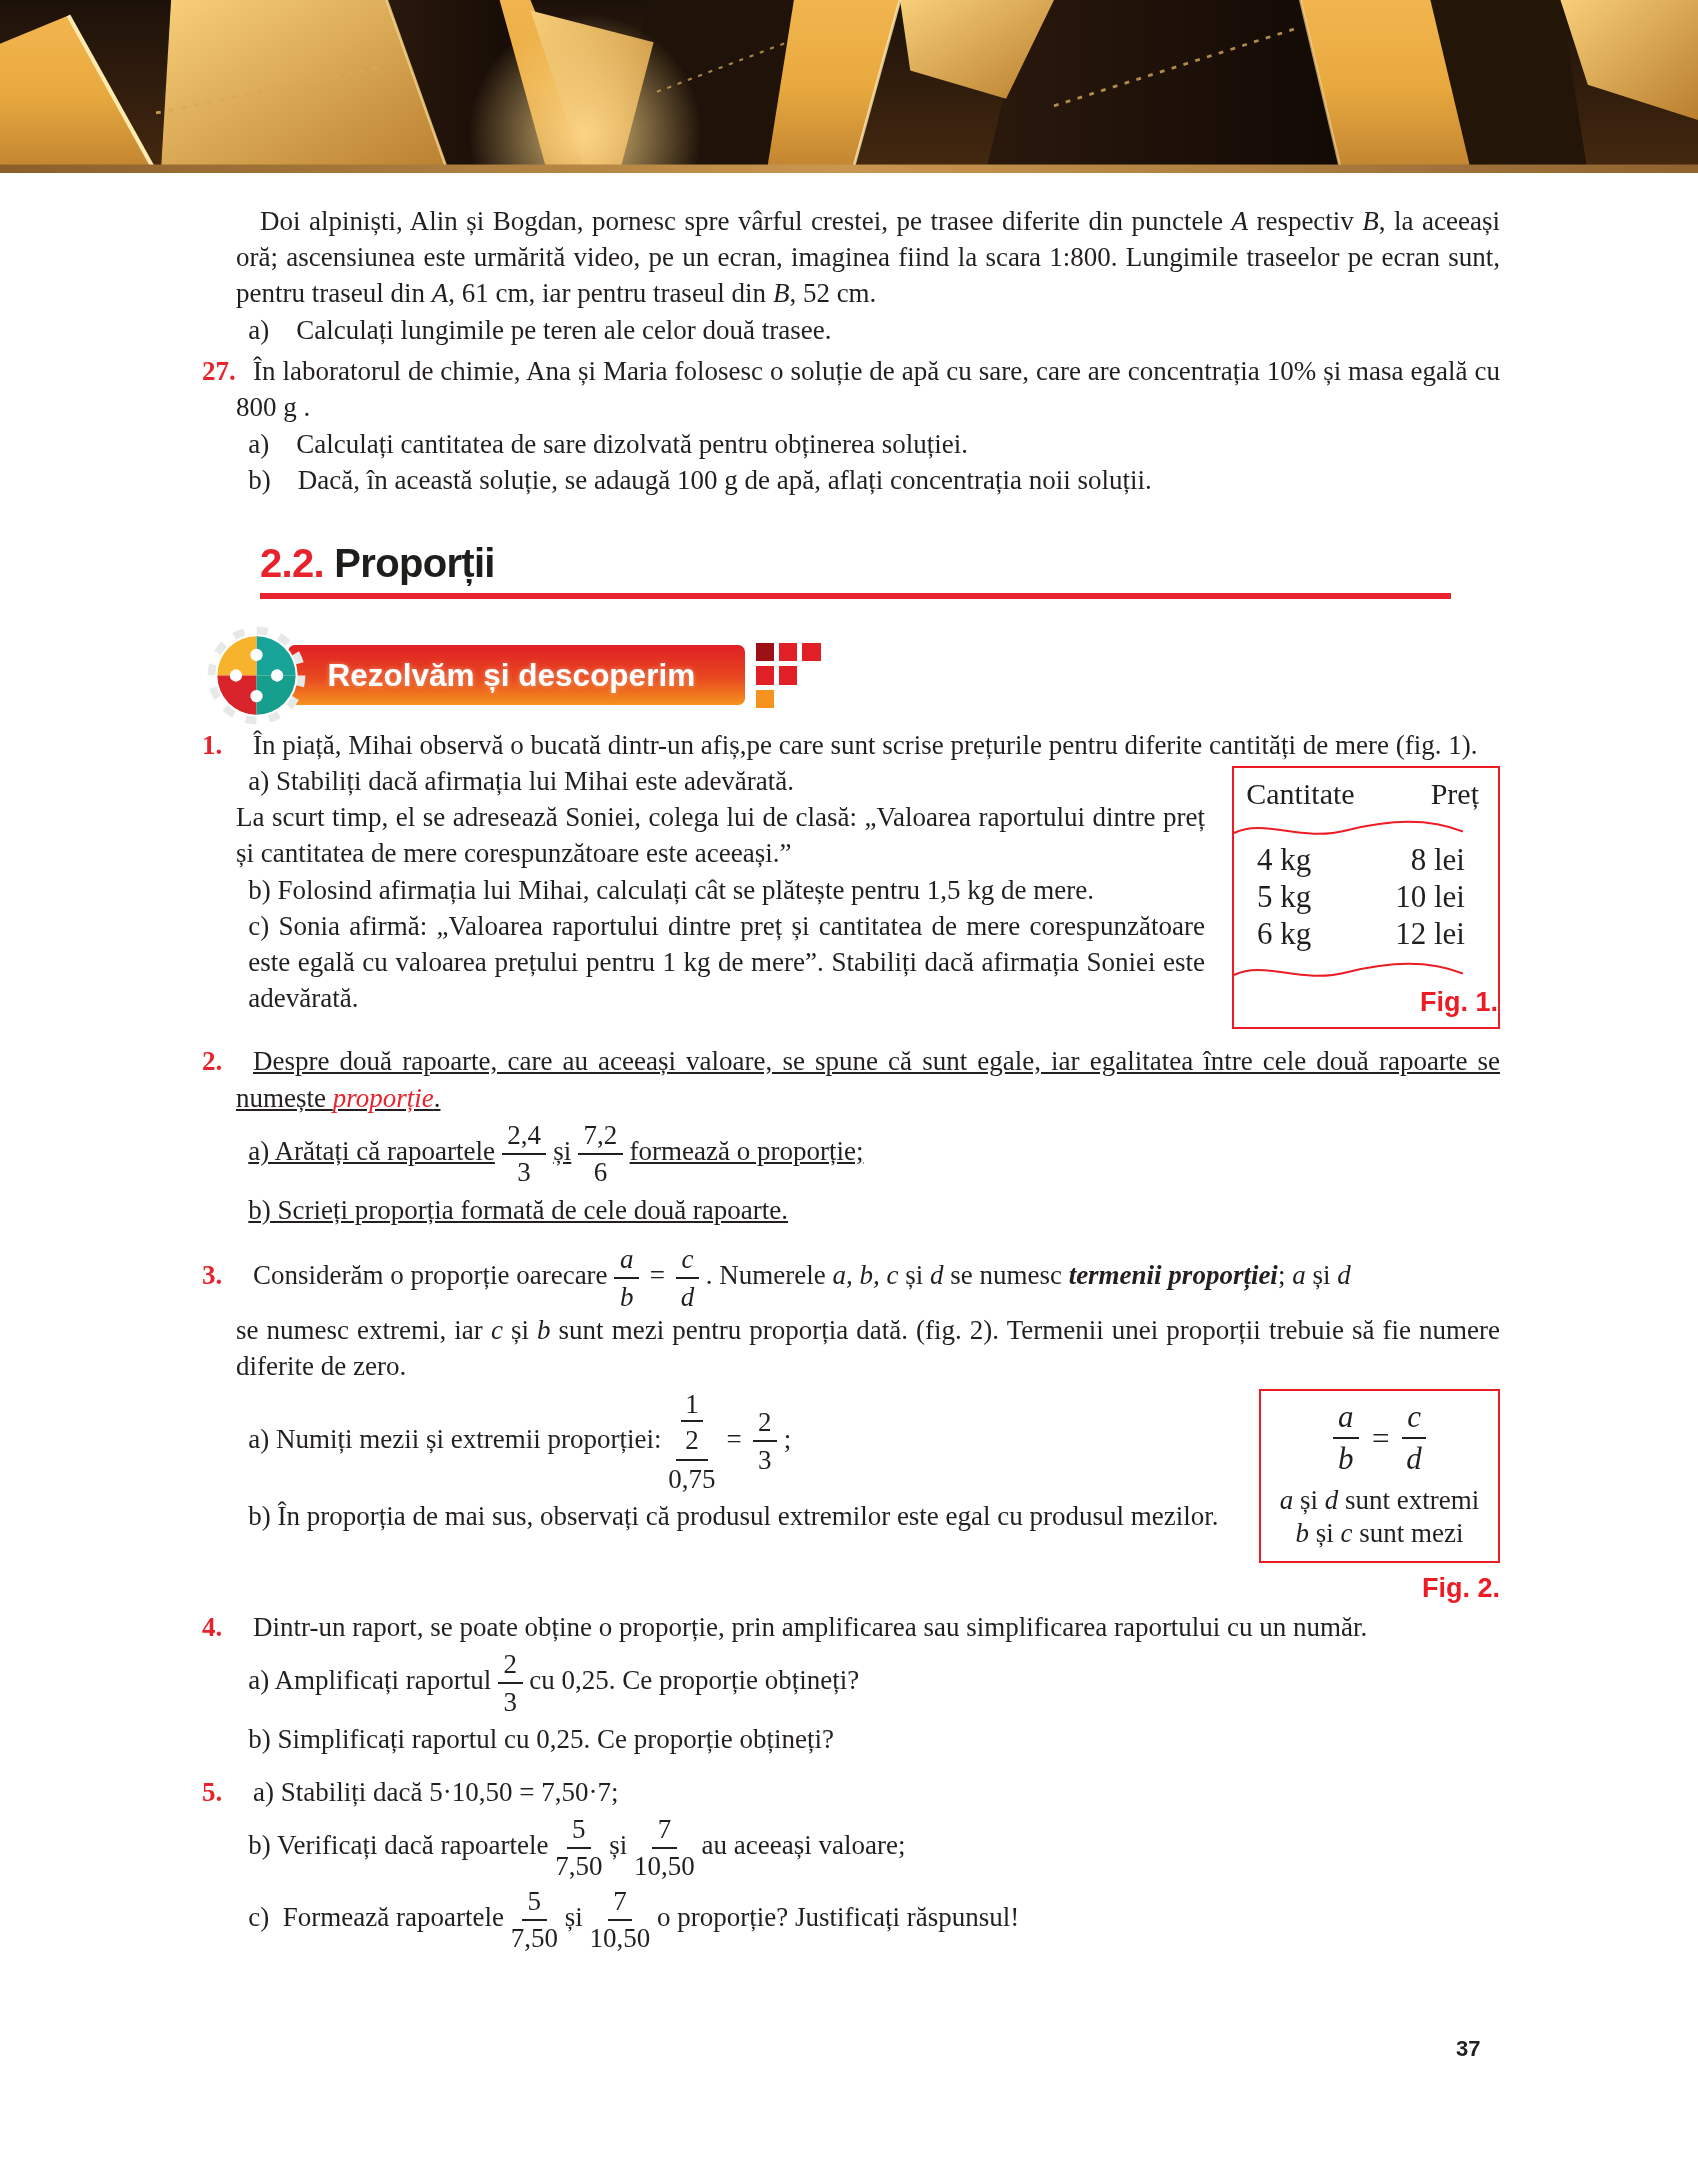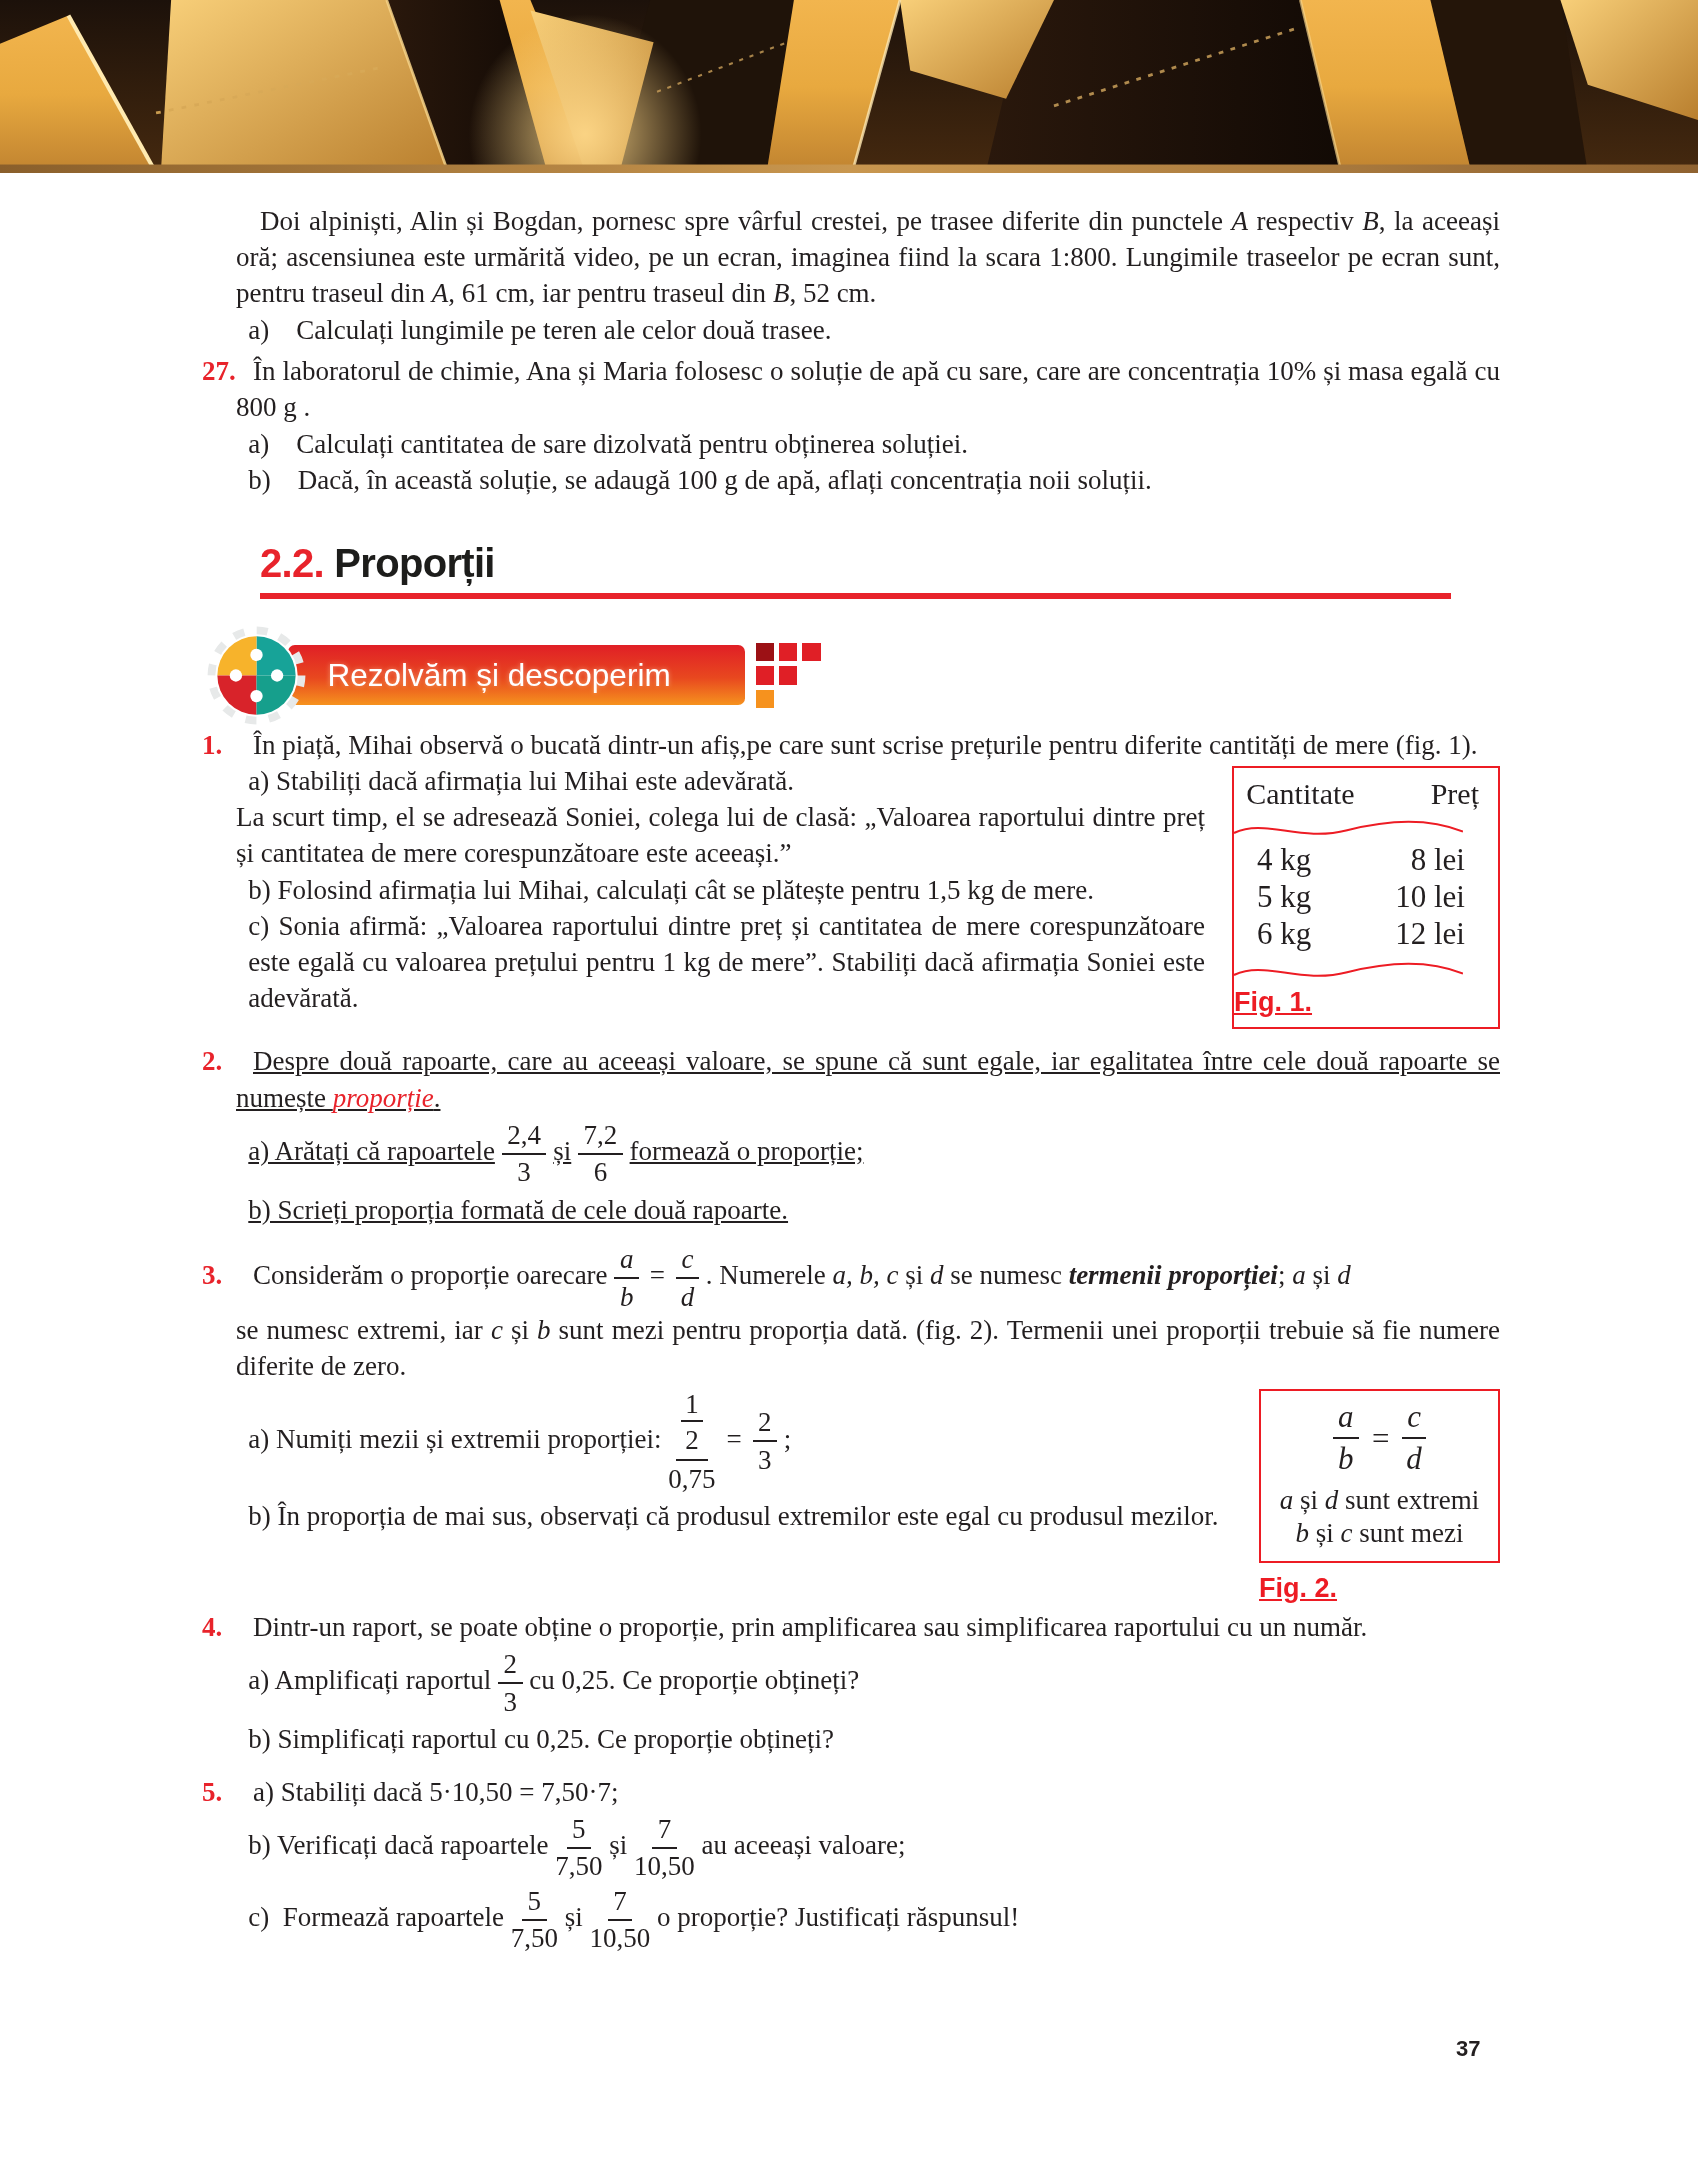--- a/index.html
+++ b/index.html
@@ -27,21 +27,21 @@
   .mp5{margin-top:16.4px;}
   .mp1{}
   
   .section-head{margin:44px 0 0 24px;text-align:left;}
   .sec-line{font-family:"Liberation Sans",sans-serif;font-weight:700;font-size:40px;
             letter-spacing:-0.7px;line-height:1.05;}
   .sec-num{color:#e8232b;}
   .sec-title{color:#1d1d1b;}
   .sec-rule{height:5.5px;background:#e8232b;width:1191px;margin-top:9.6px;}
   
-  .badge-row{display:flex;align-items:center;margin:25px 0 0 -31px;text-align:center;}
+  .badge-row{display:flex;align-items:center;margin:25px 0 0 -31px;text-align:center;font-weight:bold;}
   .badge-icon{width:103px;height:103px;flex:0 0 auto;margin-right:-20.5px;position:relative;z-index:2;}
   .banner{position:relative;z-index:1;height:60px;width:417px;border-radius:6.8px;
           background:linear-gradient(180deg,#e01f26 0%,#e8481f 55%,#f6921e 100%);
           display:flex;align-items:center;padding-left:40px;
           font-family:"Liberation Sans",sans-serif;font-size:31.5px;color:#ffffff;
           text-shadow:0 0 5.5px rgba(255,240,200,.45);}
   .sqgrid{display:grid;grid-template-columns:repeat(3,18.5px);grid-auto-rows:18.5px;gap:4.8px;margin-left:11px;}
   .sq{width:18.5px;height:18.5px;}
   .sq-darkred{background:#9c1115;}
   .sq-red{background:#e01f26;}
@@ -60,21 +60,21 @@
   
   .fig1wrap{float:right;width:268px;margin:2.7px 0 11px 27px;}
   .figbox1{border:2.7px solid #ed1c24;background:#fff;padding:5.5px 0 11px;box-sizing:border-box;}
   .fig1-head{display:flex;justify-content:space-between;padding:4.1px 19px 0 12.3px;
              font-size:30px;line-height:1.1;text-align:left;}
   .wavy{display:block;margin:4.1px 0 1.4px;}
   .fig1-row{display:flex;justify-content:space-between;padding:0.7px 33px 0.7px 23px;
             font-size:31px;line-height:1.16;text-align:left;}
   .fig1-row .pr{display:inline-block;min-width:103px;text-align:right;}
   .figcap{font-family:"Liberation Sans",sans-serif;font-weight:700;font-size:27px;
-          color:#ed1c24;text-align:left;margin-top:6.8px;line-height:1;text-decoration:underline;}
+          color:#ed1c24;text-align:right;margin-top:6.8px;line-height:1;}
   
   .fig2wrap{float:right;width:241px;margin:4.1px 0 6.8px 27px;}
   .figbox2{border:2.7px solid #ed1c24;background:#fff;padding:6.8px 11px 9.6px;box-sizing:border-box;}
   .fig2-f{display:flex;justify-content:center;align-items:center;font-size:31px;
           font-style:italic;padding:2.7px 0 6.8px;}
   .fig2-line{font-size:27px;line-height:1.25;text-align:center;}
   .fig2cap{margin-top:12.3px;}
   
   .pageno{position:absolute;left:1456px;top:2038px;font-family:"Liberation Sans",sans-serif;
           font-weight:700;font-size:22px;color:#231f20;line-height:1;}

